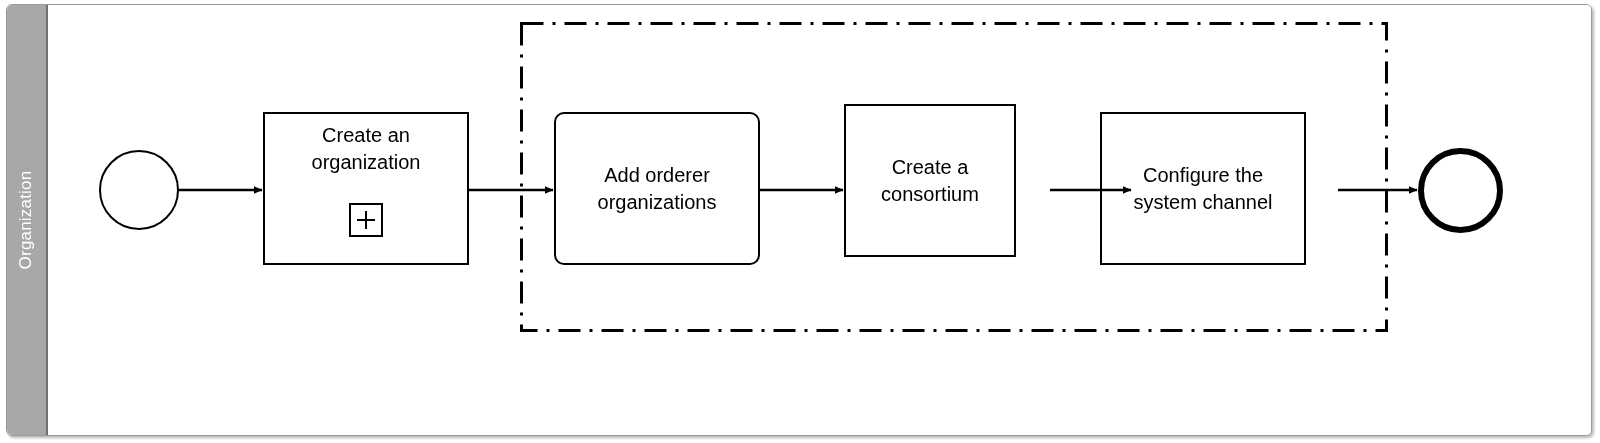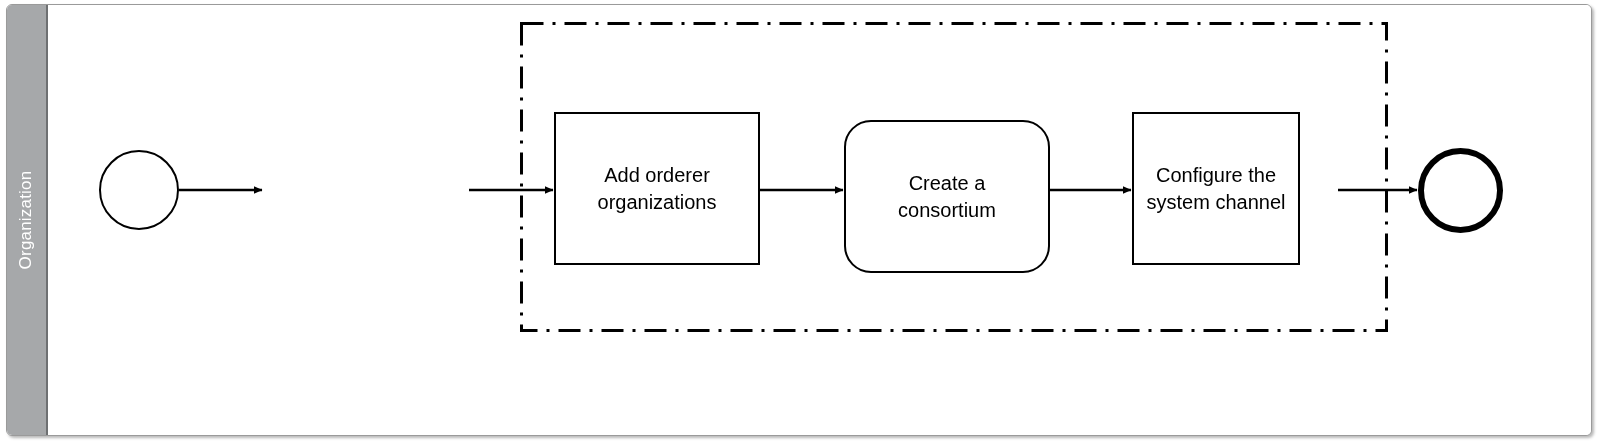--- a/index.html
+++ b/index.html
@@ -171,32 +171,37 @@
   </div>
 
   <div class="group-box" style="left:520px; top:22px; width:868px; height:310px;">
     <svg width="868" height="310" style="position:absolute;left:0;top:0;">
       <rect x="1.5" y="1.5" width="865" height="307" fill="none" stroke="#000000" stroke-width="3" stroke-dasharray="22 9 3 9"></rect>
     </svg>
   </div>
 
   <div class="event start" style="left:99px; top:150px; width:80px; height:80px;"></div>
 
-
-  <div class="task centered" style="left:554px; top:112px; width:206px; height:153px;">
+  <div class="task topaligned" style="left:263px; top:112px; width:206px; height:153px;">
+    <div class="task-label">Create an
+organization</div>
+    <div class="subprocess-marker"></div>
+  </div>
+
+  <div class="task centered" style="left:554px; top:112px; width:206px; height:153px;border-radius:10px;">
     <div class="task-label">Add orderer
 organizations</div>
   </div>
 
-  <div class="task centered" style="left:844px; top:120px; width:206px; height:153px;border-radius:27px;">
+  <div class="task centered" style="left:844px; top:104px; width:172px; height:153px;">
     <div class="task-label">Create a
 consortium</div>
   </div>
 
-  <div class="task centered" style="left:1132px; top:112px; width:168px; height:153px;">
+  <div class="task centered" style="left:1100px; top:112px; width:206px; height:153px;">
     <div class="task-label">Configure the
 system channel</div>
   </div>
 
   <div class="event end" style="left:1418px; top:148px; width:85px; height:85px;"></div>
 
   <svg id="flow-layer">
     <defs>
       <marker id="arrowhead" markerWidth="9" markerHeight="9" refX="8.5" refY="4.5" orient="auto" markerUnits="userSpaceOnUse">
         <path d="M0,0.6 L9,4.5 L0,8.4 Z" fill="#000000"></path>

